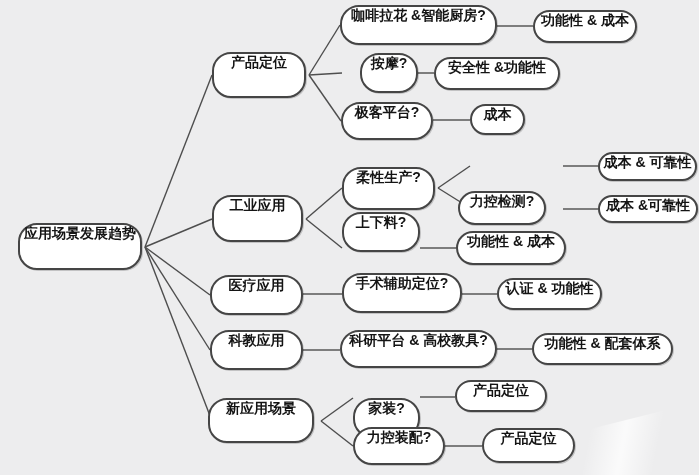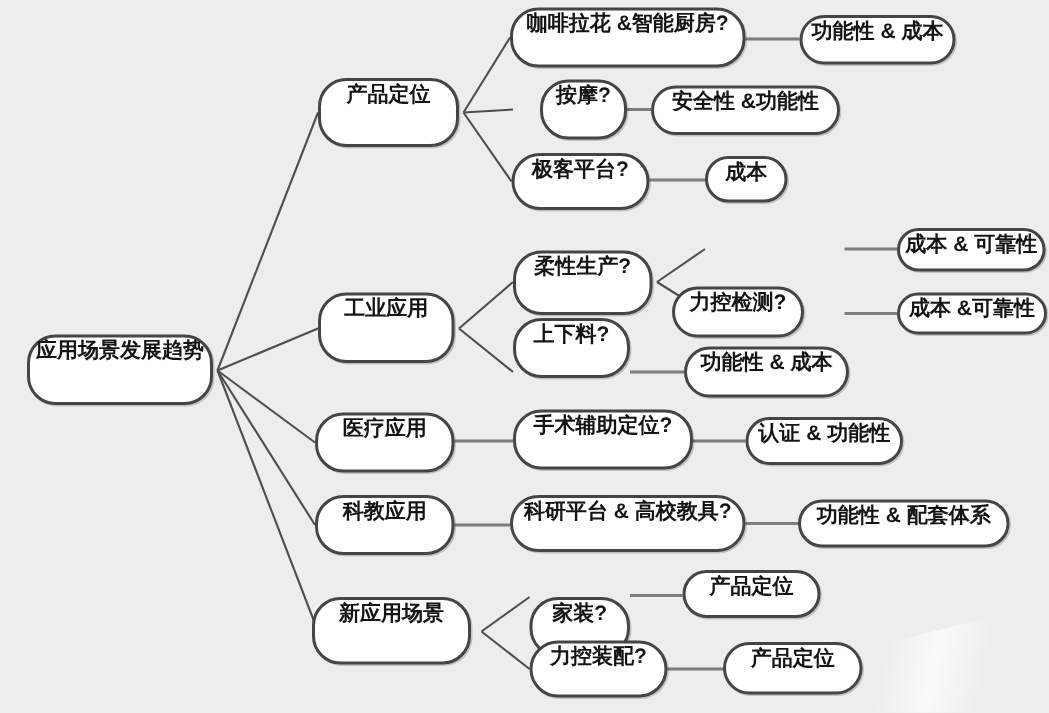--- a/index.html
+++ b/index.html
@@ -144,21 +144,21 @@
   <div class="node leaf" style="left:470px;top:104px;width:55px;height:31px">
     <span class="lbl">成本</span>
   </div>
 
   <div class="node" style="left:342px;top:167px;width:93px;height:43px">
     <span class="lbl">柔性生产?</span>
   </div>
   <div class="node leaf" style="left:598px;top:152px;width:99px;height:29px">
     <span class="lbl">成本 &amp; 可靠性</span>
   </div>
-  <div class="node" style="left:448px;top:191px;width:88px;height:34px">
+  <div class="node" style="left:458px;top:191px;width:88px;height:34px">
     <span class="lbl">力控检测?</span>
   </div>
   <div class="node leaf" style="left:598px;top:195px;width:100px;height:28px">
     <span class="lbl">成本 &amp;可靠性</span>
   </div>
   <div class="node" style="left:342px;top:212px;width:78px;height:40px">
     <span class="lbl">上下料?</span>
   </div>
   <div class="node leaf" style="left:456px;top:231px;width:110px;height:34px">
     <span class="lbl">功能性 &amp; 成本</span>

